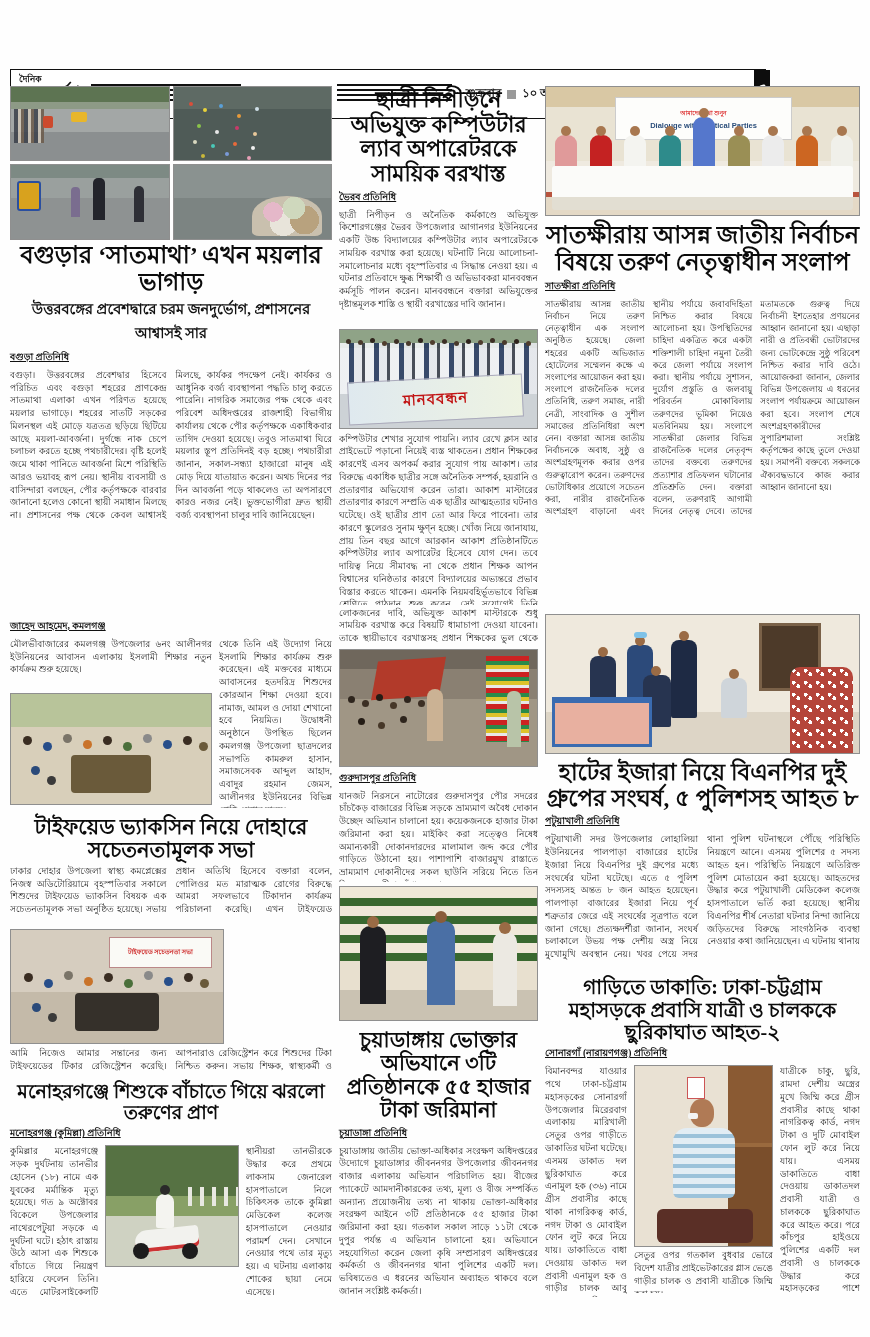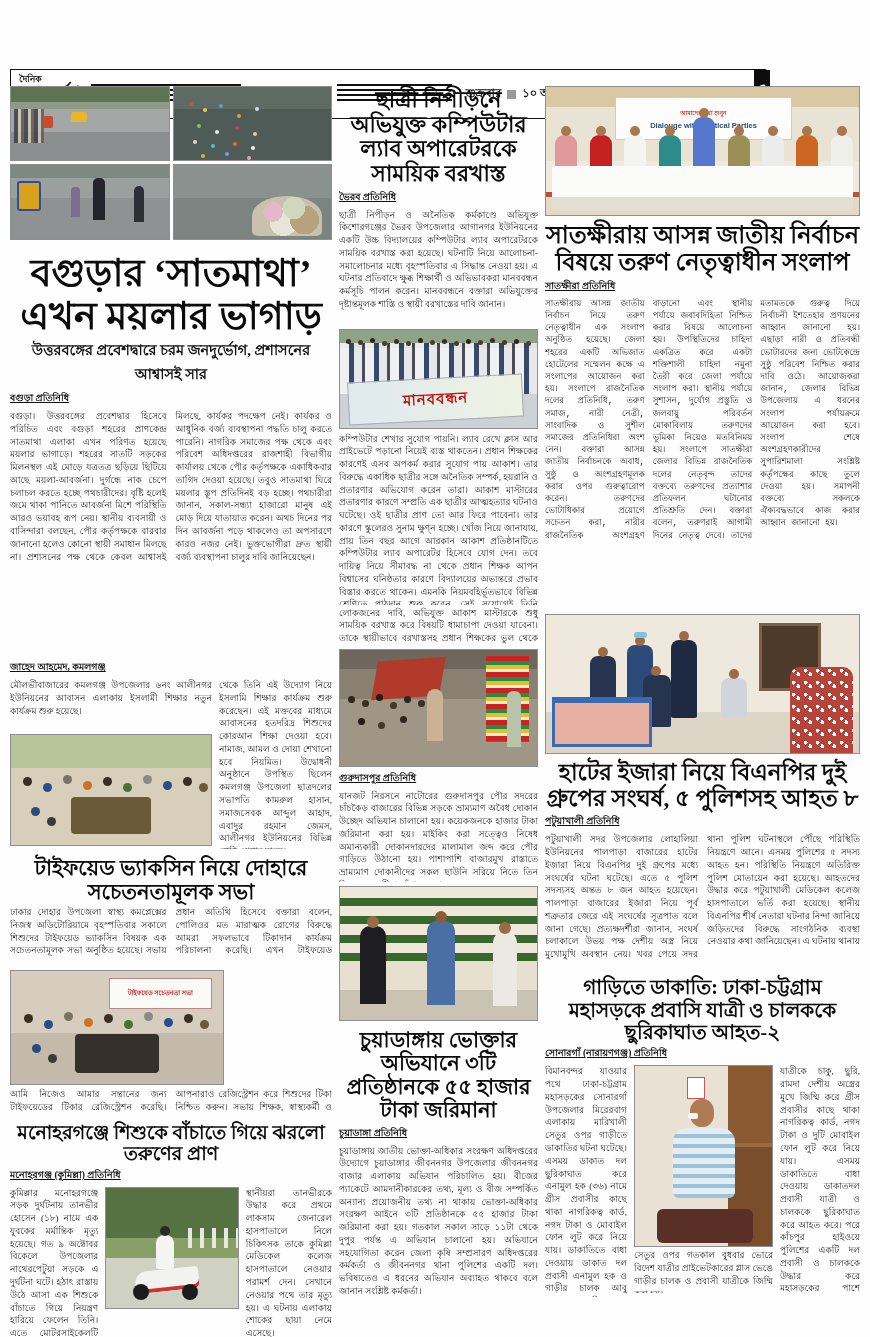--- a/index.html
+++ b/index.html
@@ -19,28 +19,28 @@
   .mast-date{margin-left:auto;display:flex;align-items:center;gap:6px;font-size:11.5px;font-weight:700;white-space:nowrap;}
   .sq{width:9px;height:9px;background:#9a9a9a;display:inline-block;}
   .mast-pagenum{align-self:stretch;width:46px;margin-left:12px;background:#0d0d0d;color:#fff;
                 display:flex;align-items:center;justify-content:center;font-size:26px;font-weight:900;}
   
   .cols{position:absolute;left:10px;top:86px;width:850px;display:flex;gap:7px;}
   .col-left{width:322px;}
   .col-mid{width:206px;}
   .col-right{width:315px;}
   .hl{font-weight:900;text-align:center;line-height:1.12;color:#0b0b0b;}
-  .hl-xl{font-size:38px;margin:12px 0 2px;}
+  .hl-xl{font-size:24px;margin:2px 0 2px;}
   .hl-lg{font-size:21px;margin:8px 0 2px;}
   .hl-md{font-size:19px;margin:8px 0 2px;}
   .subhead{font-size:14.5px;font-weight:600;text-align:center;margin:2px 0 4px;}
   .byline{font-size:9.5px;font-weight:700;text-decoration:underline;margin:3px 0 4px;}
   .bt{font-size:9px;line-height:1.42;text-align:justify;color:#1c1c1c;}
   .c2{column-count:2;column-gap:9px;}
-  .c3{column-count:3;column-gap:8px;font-family:Liberation Mono, monospace;}
+  .c3{column-count:3;column-gap:8px;}
   .row{display:flex;gap:7px;}
   .photo{position:relative;overflow:hidden;border:1px solid #8f8f8f;box-sizing:border-box;background:#cfcfc7;}
   .abs{position:absolute;}
   
   .pgrid{display:grid;grid-template-columns:1fr 1fr;grid-template-rows:75px 76px;gap:3px;}
   .pg1{background:linear-gradient(180deg,#5d7452 0 20%,#8d9a86 20% 30%,#a3a7a6 30% 62%,#8b8f90 62% 100%);}
   .pg1 .van{left:38%;top:34%;width:16px;height:10px;background:#e8b62a;border-radius:2px;}
   .pg1 .rick{left:20%;top:40%;width:10px;height:12px;background:#cc4a2e;border-radius:2px;}
   .pg1 .crowd{left:2%;top:30%;width:30px;height:34px;background:repeating-linear-gradient(90deg,#3a3f49 0 4px,#cfc6b8 4px 7px,#6b5a4a 7px 10px);opacity:.85;}
   .pg2{background:linear-gradient(180deg,#5e6a64 0 30%,#4f5b57 30% 100%);}

